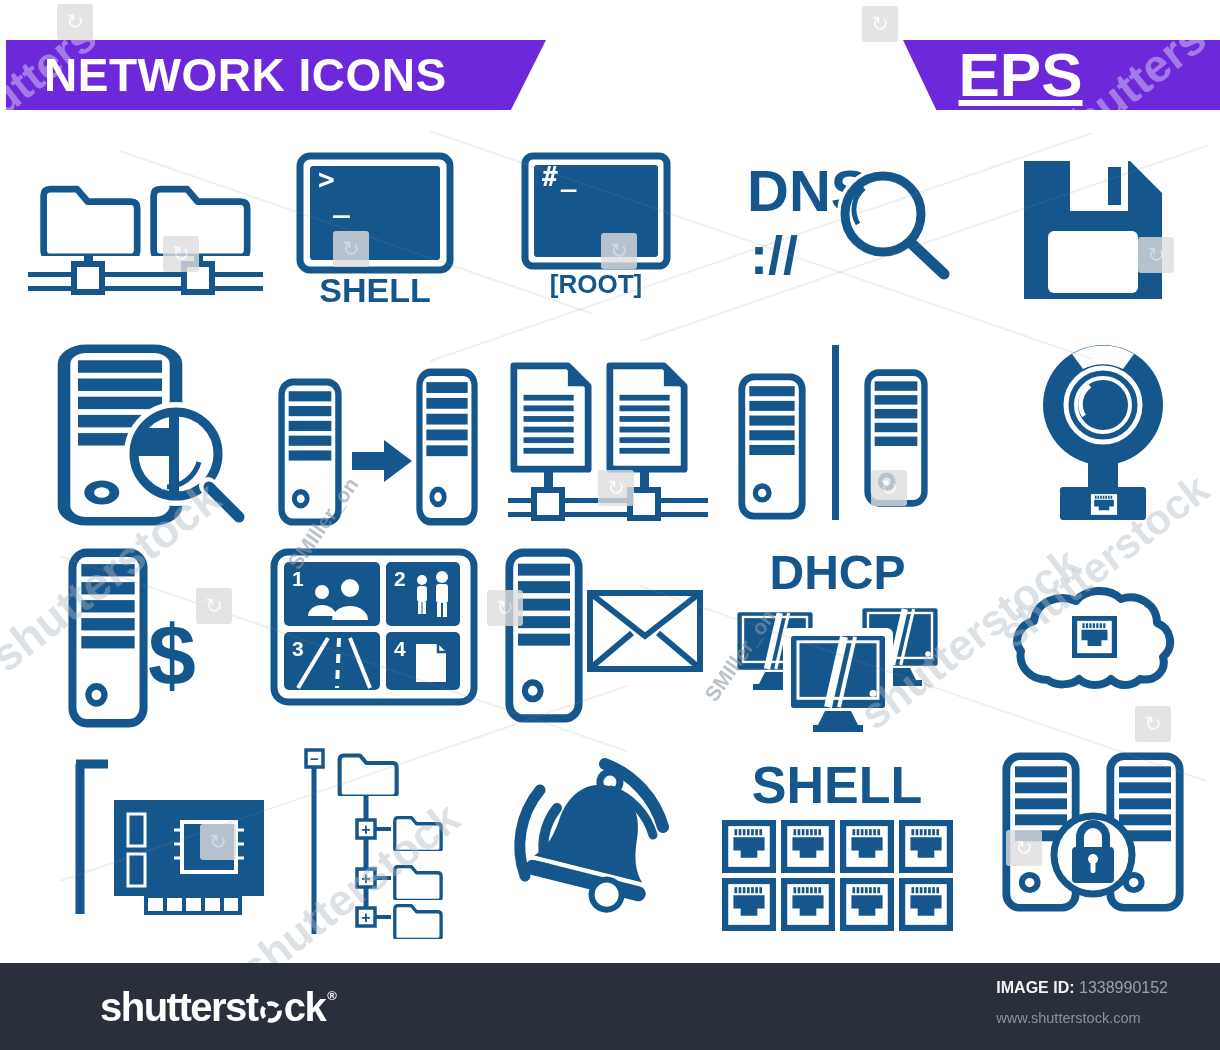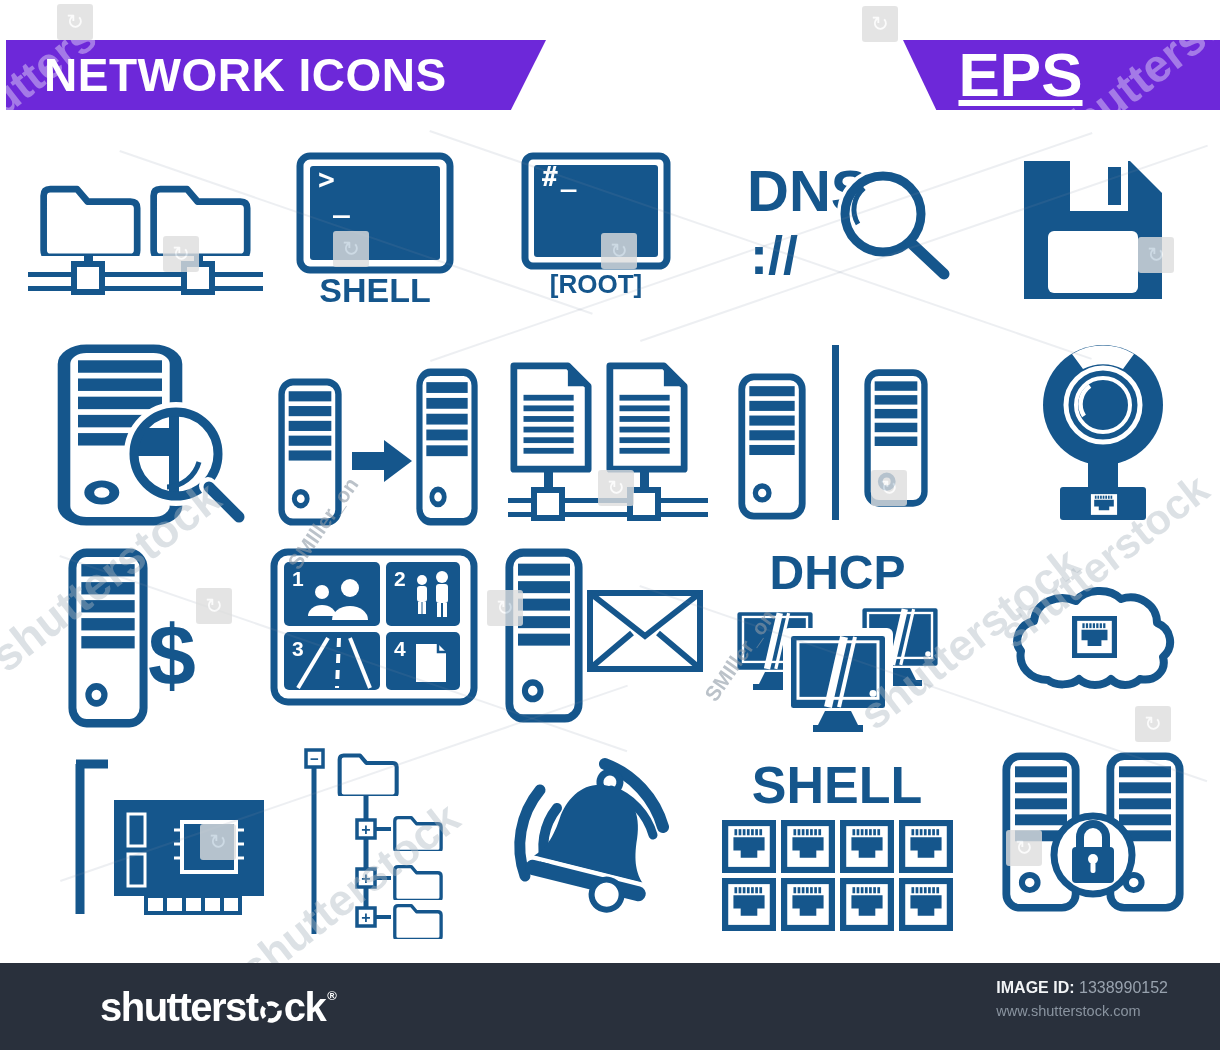--- a/index.html
+++ b/index.html
@@ -25,21 +25,21 @@
          display:flex;align-items:center;justify-content:center;color:#FBFBFB;font-size:21px;pointer-events:none;}
   .wm-line{position:absolute;height:2px;background:rgba(130,145,160,.14);transform-origin:0 0;pointer-events:none;}
   
   .footer{position:absolute;left:0;top:963px;width:1220px;height:87px;background:#29303C;}
   .logo{position:absolute;left:100px;top:22px;color:#fff;font-weight:bold;font-size:40px;
         letter-spacing:-1.5px;display:flex;align-items:center;}
   .logo .reg{font-size:13px;vertical-align:top;margin-left:2px;transform:translateY(-12px);}
   .footer-meta{position:absolute;right:52px;top:16px;text-align:left;}
   .footer-meta .l1{font-size:16px;color:#98A2AE;}
   .footer-meta .l1 b{color:#F2F4F6;font-weight:bold;}
-  .footer-meta .l2{font-size:14.5px;color:#8A94A0;margin-top:6px;}
+  .footer-meta .l2{font-size:14.5px;color:#8A94A0;margin-top:13px;}
 </style>
 </head>
 <body>
 
 <div class="page">
 
   <svg width="0" height="0" style="position:absolute">
     <defs>
       <symbol id="tower" viewBox="0 0 90 190" preserveAspectRatio="none">
         <rect x="5" y="5" width="80" height="180" rx="16" fill="#fff" stroke="#15568C" stroke-width="9"></rect>

